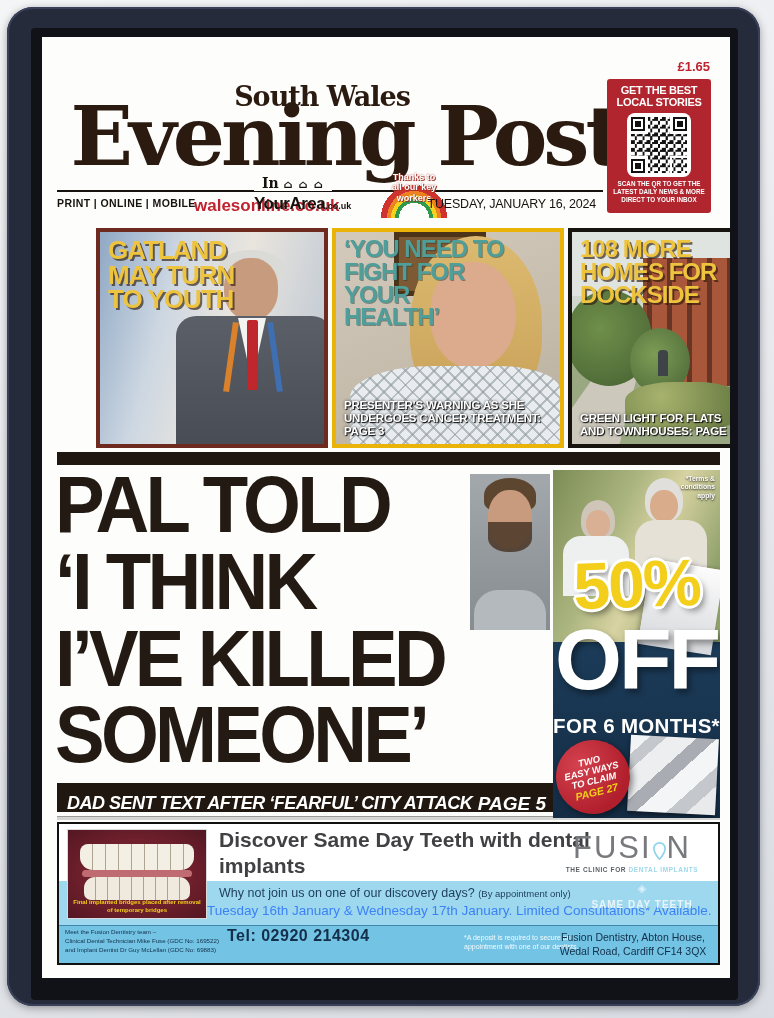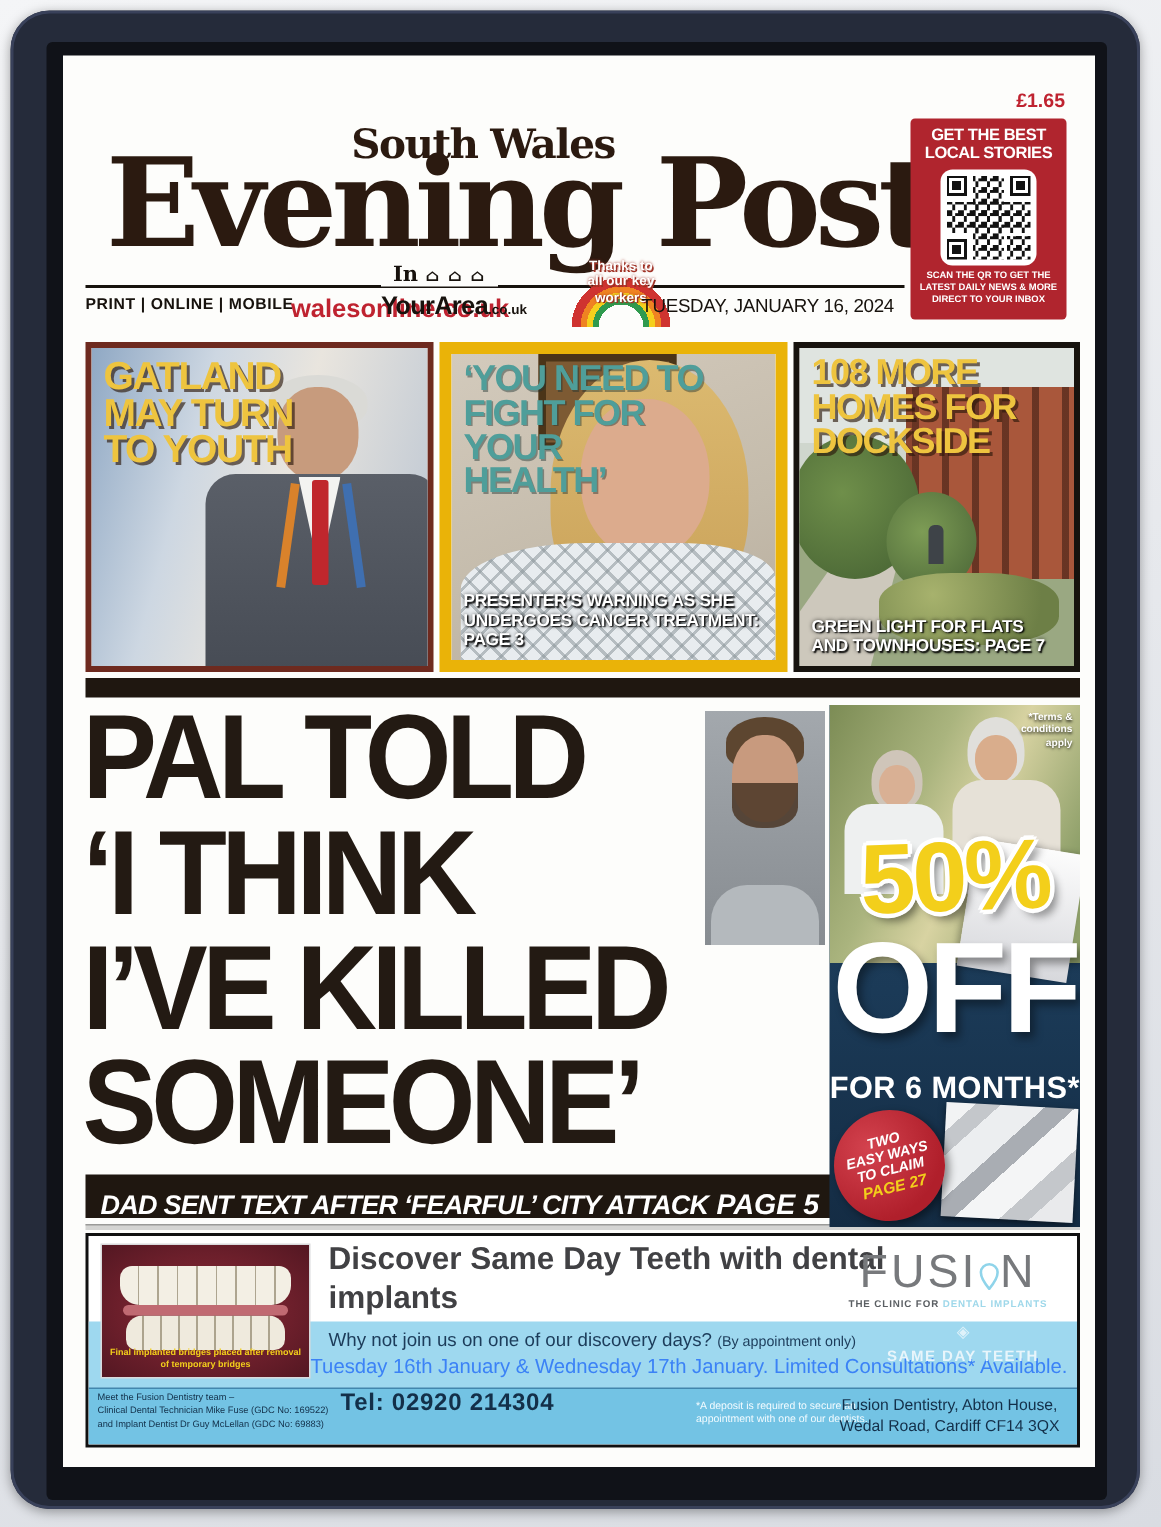--- a/index.html
+++ b/index.html
@@ -21,27 +21,27 @@
   .houses{font-size:11px;letter-spacing:1px;}
   .channels{position:absolute;left:15px;top:160px;font-size:10.5px;font-weight:700;color:#17120d;letter-spacing:.4px;}
   .website{position:absolute;left:152px;top:159px;font-size:17px;font-weight:700;color:#bf2330;}
   .yourarea{position:absolute;left:212px;top:157px;font-size:17px;font-weight:700;color:#17120d;letter-spacing:-0.5px;}
   .yourarea .suf{font-size:9px;letter-spacing:0;}
   .rainbow{position:absolute;left:334px;top:131px;width:76px;height:50px;}
   .rainbow .arc{position:absolute;inset:0;background:radial-gradient(circle at 50% 100%, rgba(0,0,0,0) 0 15px, #2f9a4e 15px 19px, #f5d01d 19px 23px, #ef8322 23px 27px, #cf3330 27px 33px, rgba(0,0,0,0) 33px);}
   .rainbow .txt{position:absolute;inset:4px 0 0 0;text-align:center;font-size:9px;font-weight:700;color:#fff;line-height:1.15;text-shadow:0 0 2px #a03327,1px 1px 0 #a03327;}
   .date{position:absolute;right:134px;top:160px;font-size:12.5px;font-weight:400;color:#17120d;letter-spacing:-0.2px;}
   
-  .promo{position:absolute;top:191px;height:220px;box-sizing:border-box;overflow:hidden;}
+  .promo{position:absolute;top:191px;height:220px;box-sizing:border-box;overflow:hidden;margin-left:39px;}
   .promo .photo{position:absolute;inset:0;}
   .promo-hl{position:absolute;left:8px;top:6px;font-weight:700;line-height:.95;letter-spacing:-1px;text-shadow:2px 2px 0 rgba(45,25,10,.65);z-index:3;}
   .promo-sub{position:absolute;left:8px;bottom:6px;right:8px;font-size:11.5px;font-weight:700;color:#fff;line-height:1.12;letter-spacing:-0.2px;text-shadow:1px 1px 1px rgba(0,0,0,.95),0 0 3px rgba(0,0,0,.7);z-index:3;}
   #promo-1{left:15px;width:232px;border:4px solid #6e2a1f;}
   #promo-1 .promo-hl{font-size:26px;color:#eec43f;width:150px;}
-  #promo-2{left:251px;width:232px;border:8px solid #eab308;}
+  #promo-2{left:251px;width:232px;border:4px solid #eab308;}
   #promo-2 .promo-hl{font-size:24px;color:#4f9e9a;width:160px;text-shadow:1px 1px 0 rgba(30,50,48,.45);}
   #promo-3{left:487px;width:191px;border:4px solid #17130e;}
   #promo-3 .promo-hl{font-size:24px;color:#eec43f;width:180px;}
   
   .scene-gatland{background:linear-gradient(105deg,#8fa8c4 0%,#cdd7e2 30%,#e9e5de 55%,#b9c4d2 100%);}
   .g-hair{position:absolute;left:118px;top:18px;width:66px;height:36px;background:#dadad6;border-radius:50% 50% 40% 40%;}
   .g-head{position:absolute;left:124px;top:26px;width:54px;height:62px;background:#c79b7d;border-radius:46%;}
   .g-suit{position:absolute;left:76px;top:84px;width:156px;height:130px;background:linear-gradient(180deg,#5a5f68,#474c55);border-radius:20px 20px 0 0;}
   .g-shirt{position:absolute;left:138px;top:86px;width:28px;height:64px;background:#f3f3f1;clip-path:polygon(0 0,100% 0,50% 100%);}
   .g-tie{position:absolute;left:147px;top:88px;width:11px;height:70px;background:#c0272d;border-radius:2px;}

